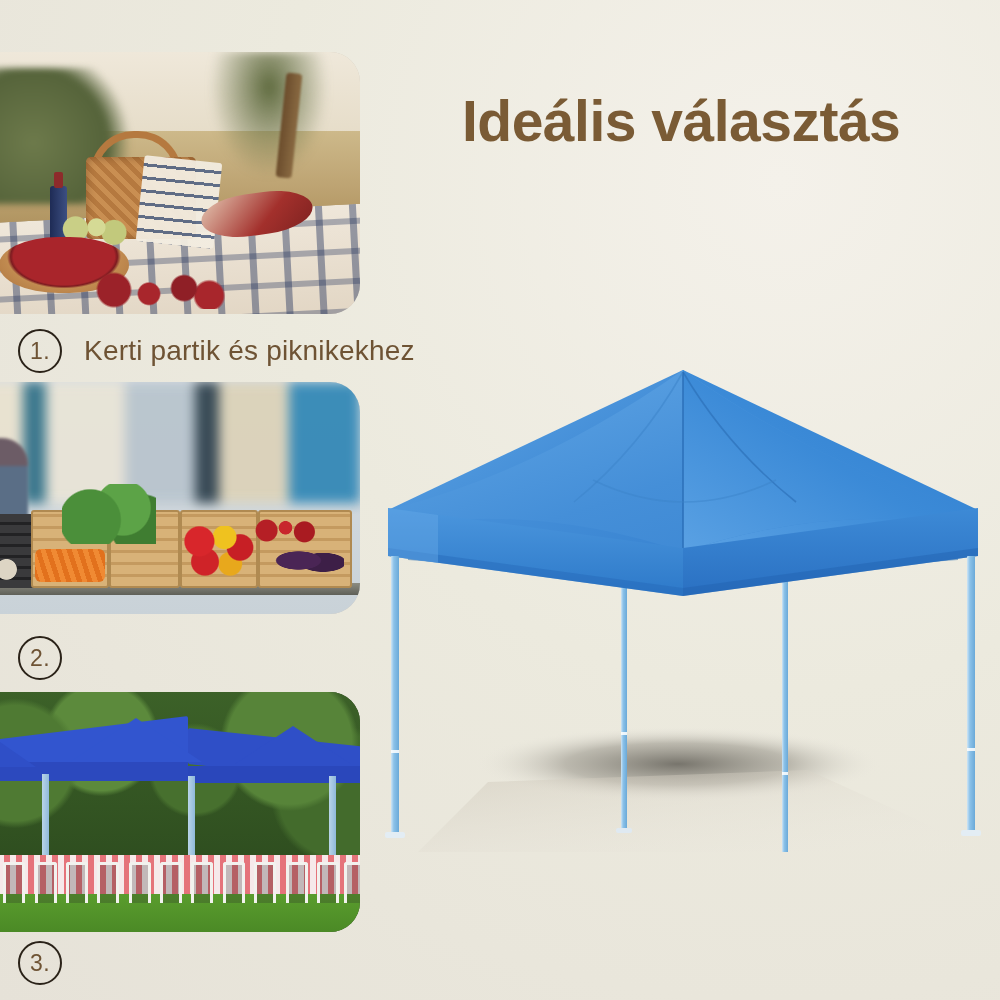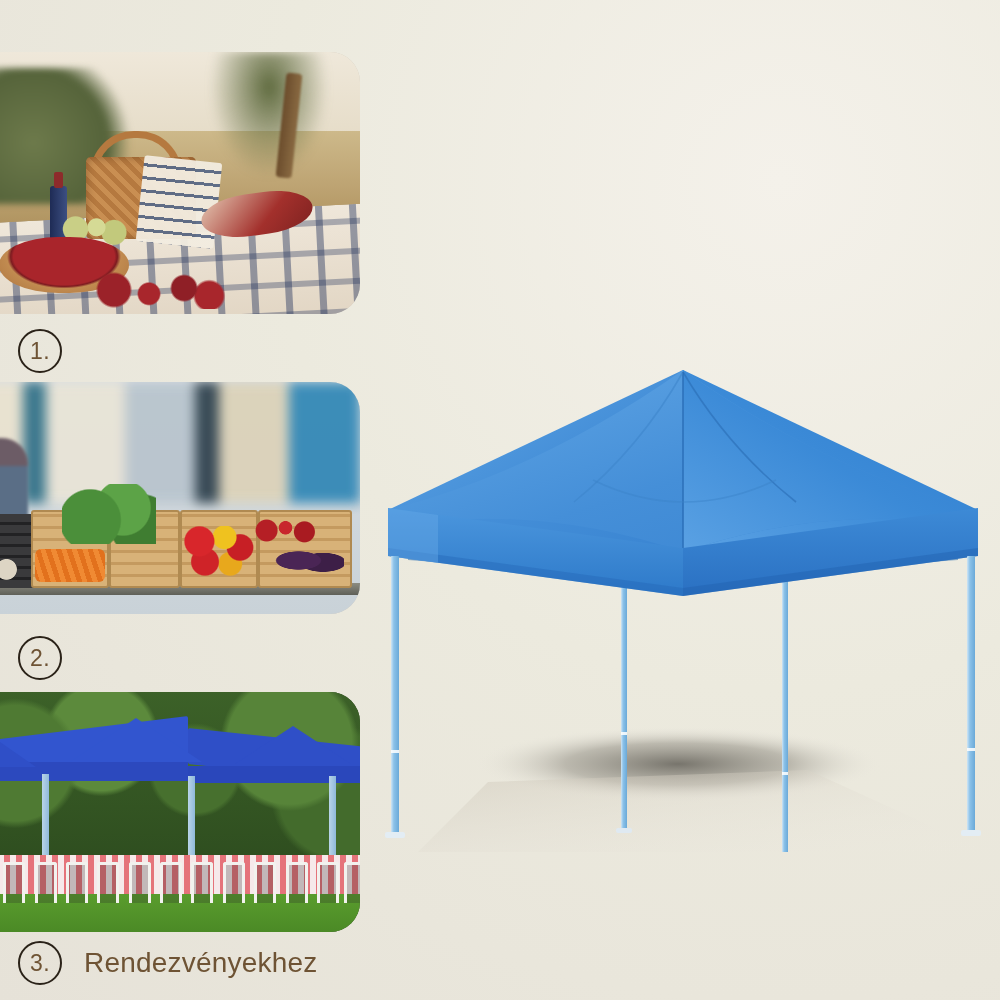--- a/index.html
+++ b/index.html
@@ -194,20 +194,21 @@
   .s3-chair { position:absolute; bottom:12%; width:22px; height:17%;
               border: 3px solid #f2f2ee; border-bottom: none; border-radius: 3px 3px 0 0;
               box-sizing: border-box; background: rgba(40,40,40,.25); }
   .s3-leg   { position:absolute; width:7px; background: linear-gradient(90deg,#b9d4e8,#8fb9da); }
 </style>
 </head>
 <body>
 
 <div id="poster">
 
+  <div class="title">Ideális választás</div>
 
   <div class="thumb thumb-1">
     <div class="thumb-inner">
       <div class="scene">
         <div class="s1-sky"></div>
         <div class="s1-field"></div>
         <div class="s1-bushL"></div>
         <div class="s1-tree"></div>
         <div class="s1-trunk"></div>
         <div class="s1-blanket"></div>
@@ -218,20 +219,21 @@
         <div class="s1-bottle"></div>
         <div class="s1-grapes"></div>
         <div class="s1-bowl"></div>
         <div class="s1-berries"></div>
       </div>
     </div>
   </div>
 
   <div class="caption-row cap-1">
     <div class="num-badge">1.</div>
+    <div class="cap-text">Kerti partik és piknikekhez</div>
   </div>
 
   <div class="thumb thumb-2">
     <div class="thumb-inner">
       <div class="scene">
         <div class="s2-bg"></div>
         <div class="s2-blur"></div>
         <div class="s2-person"></div>
         <div class="s2-shelf"></div>
 
@@ -326,21 +328,20 @@
         <div class="s3-chair" style="left:73%;"></div>
         <div class="s3-chair" style="left:81%;"></div>
         <div class="s3-chair" style="left:89%;"></div>
         <div class="s3-chair" style="left:96%;"></div>
       </div>
     </div>
   </div>
 
   <div class="caption-row cap-3">
     <div class="num-badge">3.</div>
-    <div class="cap-text">Rendezvényekhez</div>
   </div>
 
   <div class="product">
     <svg viewBox="0 0 610 500" xmlns="http://www.w3.org/2000/svg">
       <defs>
         <linearGradient id="roofL" x1="0" y1="0" x2="1" y2="1">
           <stop offset="0%" stop-color="#63a8e6"></stop>
           <stop offset="55%" stop-color="#458fd8"></stop>
           <stop offset="100%" stop-color="#3a85d2"></stop>
         </linearGradient>

